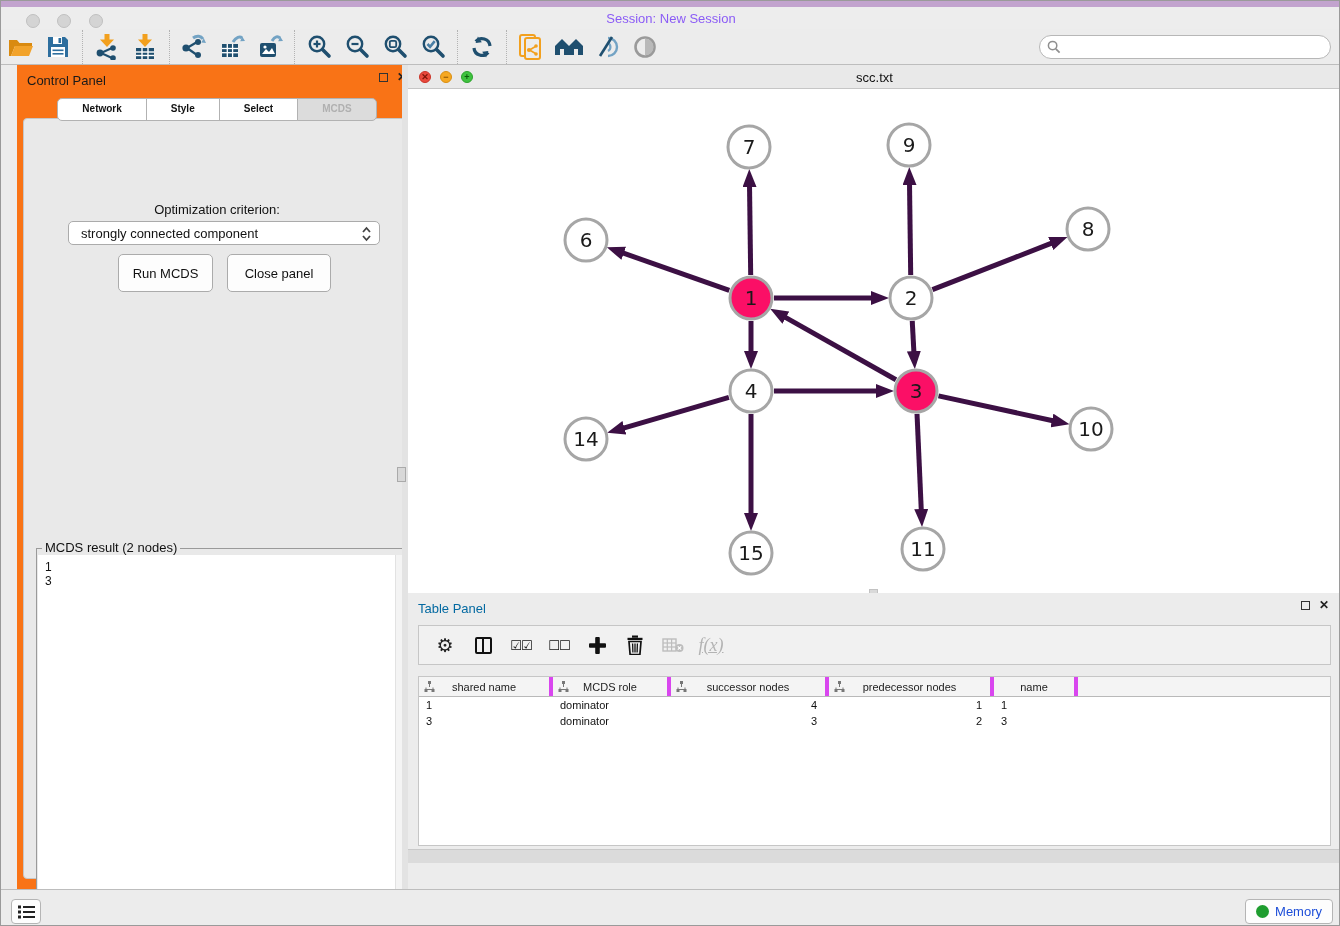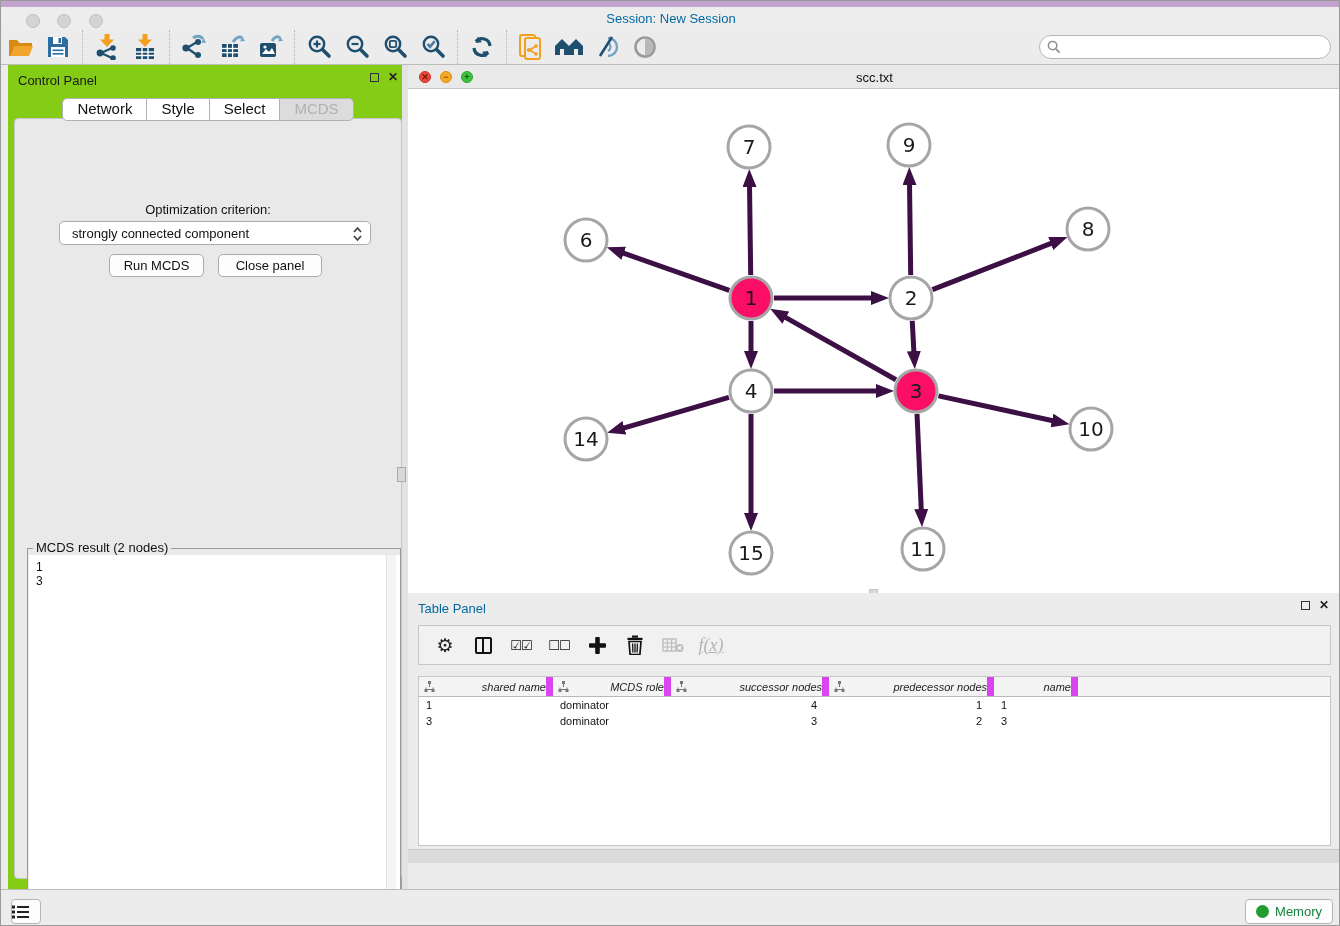--- a/index.html
+++ b/index.html
@@ -7,56 +7,56 @@
   body { font-family:"Liberation Sans", sans-serif; }
   .app { position:relative; width:1340px; height:926px; background:#ececec; overflow:hidden;
          border:1px solid #9a9a9a; }
 
   
   .top-strip { position:absolute; left:0; top:0; width:1340px; height:6px; background:#c2a3ce; }
   .titlebar { position:absolute; left:0; top:6px; width:1340px; height:22px; background:#ededed; }
   .traffic { position:absolute; top:7px; width:14px; height:14px; border-radius:50%;
              background:#d4d4d4; border:1px solid #c0c0c0; }
   .t1{left:25px;} .t2{left:56px;} .t3{left:88px;}
-  .win-title { position:absolute; left:0; right:0; top:4px; text-align:center; font-size:13px; color:#0369a1; }
+  .win-title { position:absolute; left:0; right:0; top:4px; text-align:center; font-size:13px; color:#8b5cf6; }
 
   .toolbar { position:absolute; left:0; top:28px; width:1340px; height:36px; background:#ececec;
              border-bottom:1px solid #bdbdbd; display:flex; align-items:center; }
   .tb-ic { width:38px; height:32px; display:flex; align-items:center; justify-content:center; flex:0 0 auto; }
   .tb-ic svg { display:block; }
   .tb-sep { width:1px; height:34px; border-left:1px dotted #b3b3b3; margin:0 5px; flex:0 0 auto; }
   .search-wrap { margin-left:auto; margin-right:10px; position:relative; }
   .search-input { width:292px; height:24px; border:1px solid #b7b7b7; border-radius:12px; background:#fff;
                   padding-left:26px; font-size:13px; outline:none; }
   .search-mag { position:absolute; left:8px; top:5px; }
 
   
-  .control-panel { position:absolute; left:7px; top:64px; width:401px; height:824px; background:#84cc16;
+  .control-panel { position:absolute; left:16px; top:64px; width:401px; height:824px; background:#f97316;
                    border-right:1px solid #ababab; }
   .panel-head { position:absolute; left:10px; top:8px; font-size:13px; color:#1a1a1a; }
   .panel-btns { position:absolute; right:10px; top:8px; display:flex; gap:9px; align-items:center; }
   .float-glyph { width:9px; height:9px; border:1.5px solid #333; display:inline-block; }
   .close-glyph { font-size:12px; font-weight:bold; color:#222; line-height:9px; }
 
   .cp-tabs { position:absolute; left:0; top:33px; width:100%; display:flex; justify-content:center; z-index:2; }
   .cp-tabs .tab, .bt-tabs .tab {
-      font-size:15px; font-weight:normal; color:#111; background:#fff; border:1px solid #b2b2b2;
-      padding:3px 14px 4px; margin-left:-1px; line-height:14px; }
+      font-size:10px; font-weight:bold; color:#111; background:#fff; border:1px solid #b2b2b2;
+      padding:3px 24px 4px; margin-left:-1px; line-height:14px; }
   .cp-tabs .tab:first-child, .bt-tabs .tab:first-child { border-radius:5px 0 0 5px; margin-left:0; }
   .cp-tabs .tab:last-child, .bt-tabs .tab:last-child { border-radius:0 5px 5px 0; }
   .cp-tabs .tab.active, .bt-tabs .tab.active { background:#dcdcdc; color:#b0b0b0; }
 
   .cp-content { position:absolute; left:6px; top:53px; width:388px; height:761px; background:#e9e9e9;
                 border:1px solid #c6c6c6; border-radius:4px; }
   .opt-label { position:absolute; left:0; width:100%; top:83px; text-align:center; font-size:13px; color:#111; }
   .criterion { position:absolute; left:44px; top:102px; width:312px; height:24px; background:#fff;
                border:1px solid #ababab; border-radius:5px; font-size:13px; color:#111;
                display:flex; align-items:center; padding-left:12px; }
   .criterion svg { position:absolute; right:7px; top:4px; }
-  .cp-btn { position:absolute; top:135px; height:23px; background:#fdfdfd; border:1px solid #ababab;
+  .cp-btn { position:absolute; top:135px; height:38px; background:#fdfdfd; border:1px solid #ababab;
             border-radius:5px; font-size:13px; color:#111; display:flex; align-items:center; justify-content:center; }
   .btn-run { left:94px; width:95px; }
   .btn-close { left:203px; width:104px; }
 
   .mcds-fieldset { position:absolute; left:12px; top:429px; width:374px; height:378px;
                    border:1px solid #9a9a9a; background:#e9e9e9; }
   .mcds-legend { position:absolute; left:5px; top:-9px; background:#e9e9e9; padding:0 3px; font-size:13px; color:#111; }
   .mcds-text { position:absolute; left:1px; top:6px; width:371px; height:370px; background:#fff;
                font-size:12px; color:#111; padding:5px 0 0 7px; white-space:pre; overflow:hidden; }
   .mcds-scroll { position:absolute; right:4px; top:6px; width:10px; height:370px; background:#f4f4f4;
@@ -89,38 +89,38 @@
   .tp-tool { display:flex; align-items:center; justify-content:center; width:24px; height:24px; }
   .glyph-gear { font-family:"DejaVu Sans", sans-serif; font-size:19px; color:#222; line-height:20px; }
   .glyph-cols { width:17px; height:17px; border:2px solid #111; border-radius:2px; position:relative; }
   .glyph-cols::after { content:""; position:absolute; left:5px; top:0; width:2px; height:13px; background:#111; }
   .glyph-checks { font-family:"DejaVu Sans", sans-serif; font-size:13px; color:#111; letter-spacing:-1px; }
   .glyph-fx { font-family:"Liberation Serif", serif; font-style:italic; font-size:18px; color:#b3b3b3;text-decoration:underline; }
 
   .node-table { position:absolute; left:10px; top:83px; width:913px; height:170px; background:#fff;
                 border:1px solid #c6c6c6; overflow:hidden; }
   .nt-header { display:flex; height:20px; border-bottom:1px solid #b9b9b9; background:#f4f4f4; }
-  .th { position:relative; display:flex; align-items:center; justify-content:flex-end; font-size:11px; color:#222;
-        border-right:7px solid #d946ef; flex:0 0 auto;font-style:italic; }
+  .th { position:relative; display:flex; align-items:center; justify-content:center; font-size:11px; color:#222;
+        border-right:4px solid #d946ef; flex:0 0 auto; }
   .th .colicon { position:absolute; left:5px; top:4px; }
   .tr { display:flex; height:16px; align-items:center; }
   .td { font-size:11px; color:#111; flex:0 0 auto; padding:0 12px 0 7px; overflow:hidden; white-space:nowrap; }
   .td.align-right { text-align:right; }
   .td.align-left { text-align:left; }
 
   .tp-gray-strip { position:absolute; left:0; top:256px; width:933px; height:14px; background:#dbdbdb;
                    border-top:1px solid #c9c9c9; }
   .bt-tabs { position:absolute; left:0; top:272px; width:100%; display:flex; justify-content:center; }
 
   
   .statusbar { position:absolute; left:0; top:888px; width:1340px; height:38px; background:#ececec;
                border-top:1px solid #bdbdbd; }
   .sb-btn { position:absolute; top:9px; height:25px; background:#fdfdfd; border:1px solid #b5b5b5;
-            border-radius:4px; display:flex; align-items:center; gap:6px;
-            font-size:13px; color:#15803d; }
+            border-radius:4px; display:flex; align-items:center; justify-content:center; gap:6px;
+            font-size:13px; color:#1d4ed8; }
   .sb-list { left:10px; width:30px; }
   .sb-mem { right:8px; padding:0 10px; }
   .mem-dot { width:13px; height:13px; border-radius:50%; background:#1f9d2f; }
 </style>
 </head>
 <body>
 
 <div class="app">
 
   <div class="top-strip"></div>

